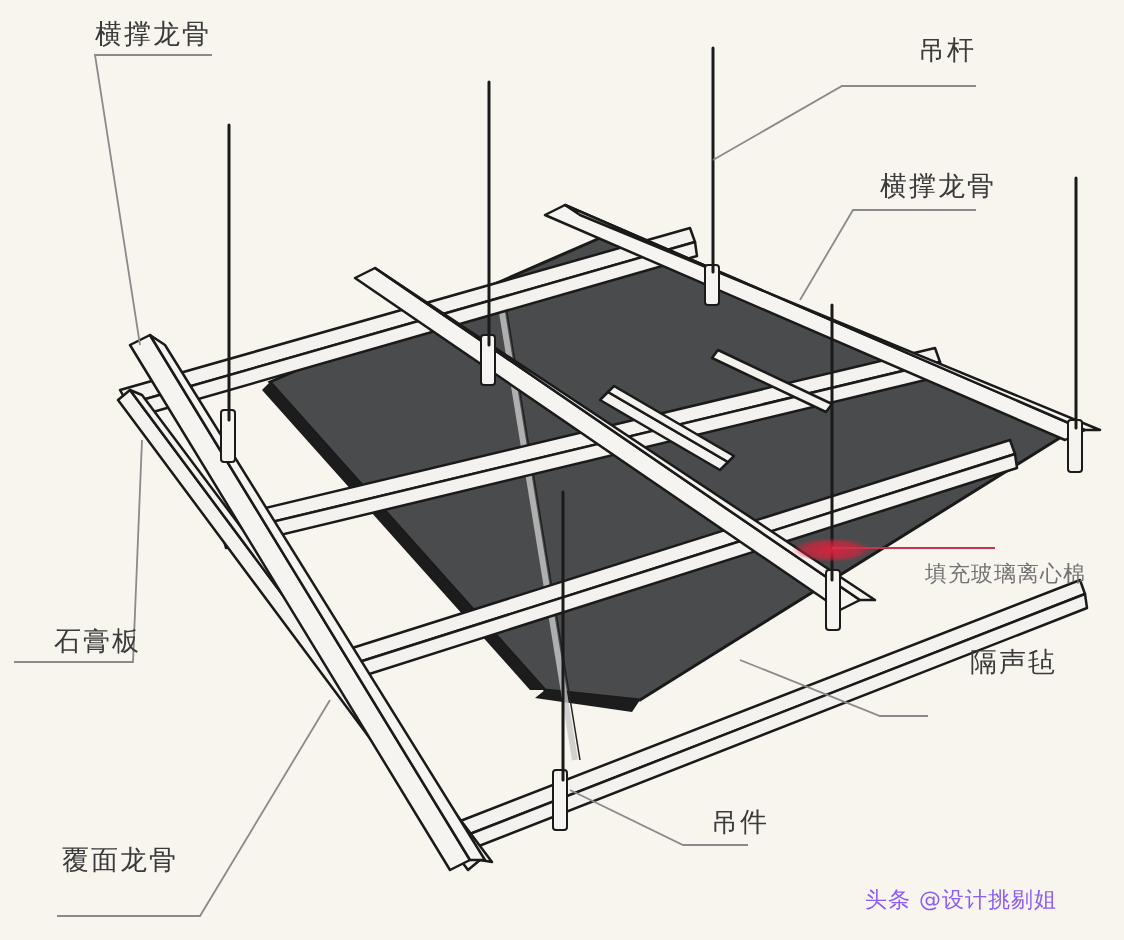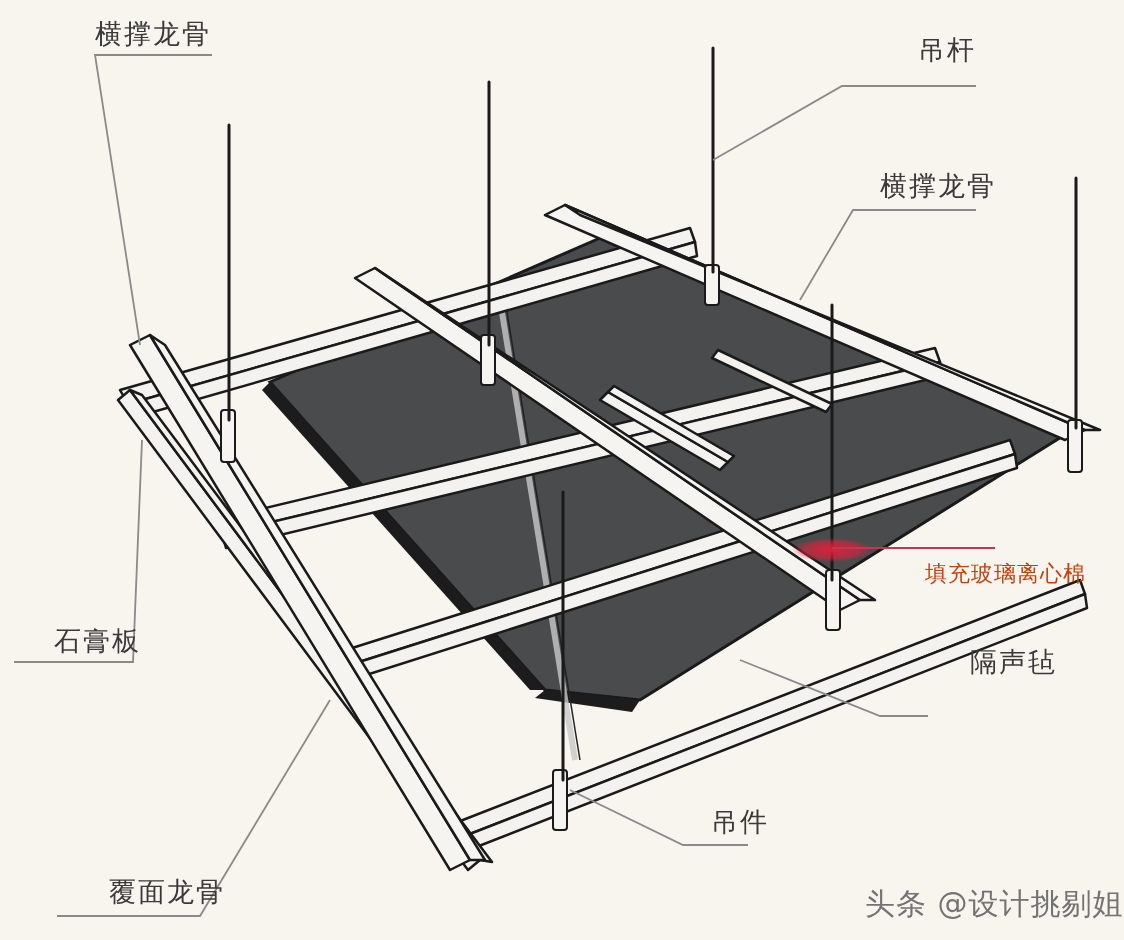--- a/index.html
+++ b/index.html
@@ -11,25 +11,25 @@
   }
   #stage { position: absolute; left: 0; top: 0; width: 1124px; height: 940px; }
   .lbl {
     position: absolute;
     font-size: 27px;
     color: #3a3a3a;
     letter-spacing: 2px;
     white-space: nowrap;
     line-height: 1;
   }
-  .lbl.red { color: #c2410c; font-size: 22px; letter-spacing: 1px; }
+  .lbl.red { color: #737373; font-size: 22px; letter-spacing: 1px; }
   .watermark {
     position: absolute;
-    font-size: 30px;
-    color: #737373;
+    font-size: 22px;
+    color: #8b5cf6;
     white-space: nowrap;
     line-height: 1;
     letter-spacing: 1px;
   }
 </style>
 </head>
 <body>
 
 <svg id="stage" viewBox="0 0 1124 940" xmlns="http://www.w3.org/2000/svg">
   <defs>
@@ -110,14 +110,14 @@
   </g>
 </svg>
 
 <div class="lbl" style="left:95px; top:20px;">横撑龙骨</div>
 <div class="lbl" style="left:918px; top:36px;">吊杆</div>
 <div class="lbl" style="left:880px; top:172px;text-align:right;">横撑龙骨</div>
 <div class="lbl red" style="left:925px; top:563px;">填充玻璃离心棉</div>
 <div class="lbl" style="left:30px; top:627px;margin-left:24px;">石膏板</div>
 <div class="lbl" style="left:970px; top:648px;">隔声毡</div>
 <div class="lbl" style="left:711px; top:808px;">吊件</div>
-<div class="lbl" style="left:62px; top:878px;margin-left:47px;">覆面龙骨</div>
+<div class="lbl" style="left:62px; top:846px;">覆面龙骨</div>
 <div class="watermark" style="left:865px; top:889px;">头条 @设计挑剔姐</div>
 
 </body></html>

